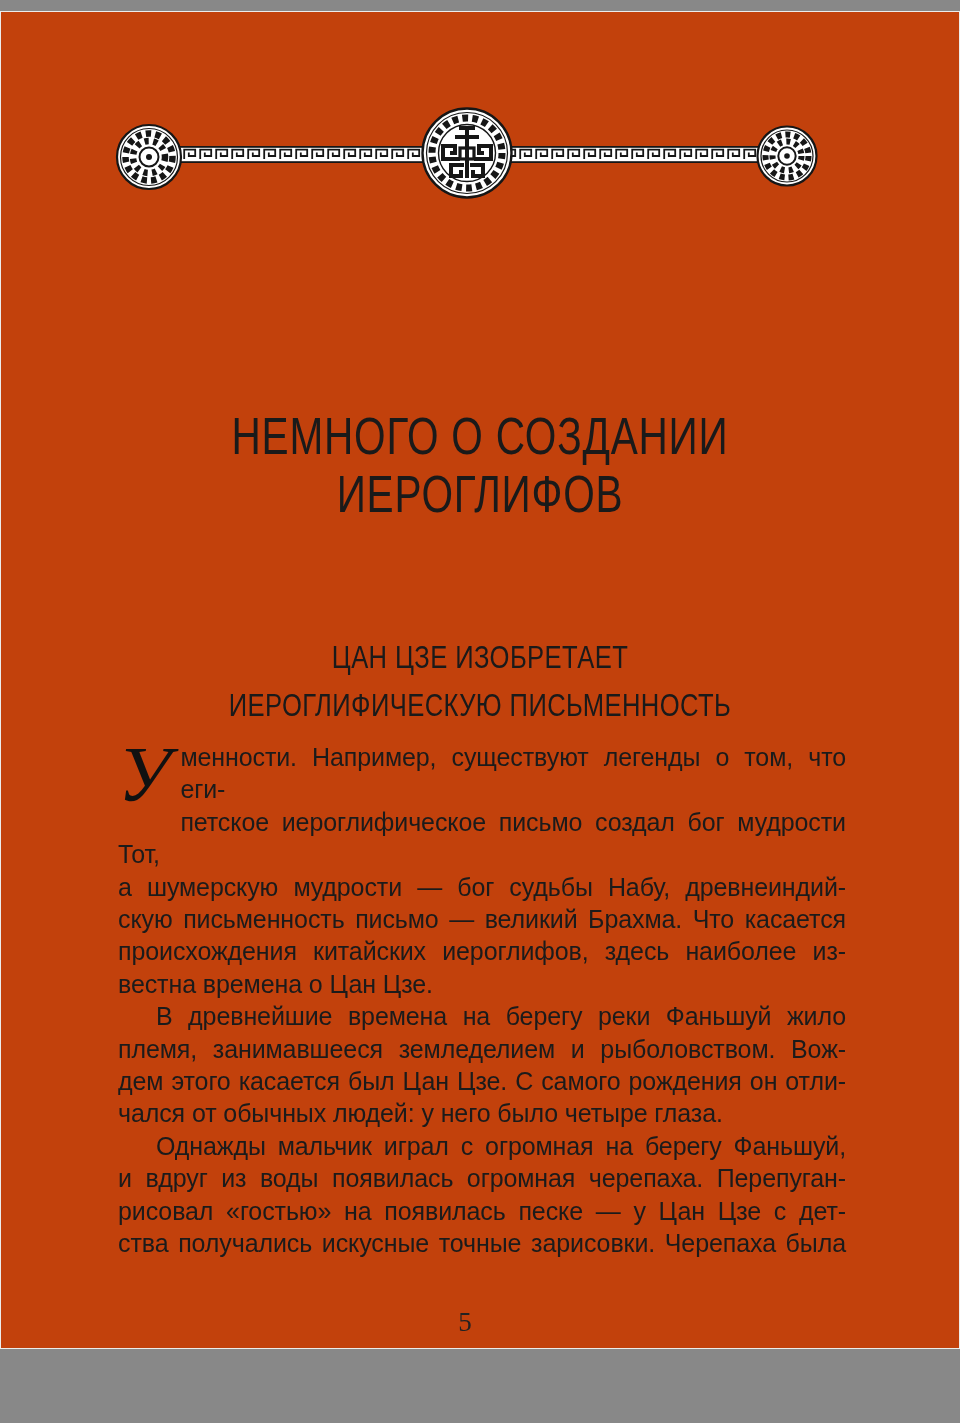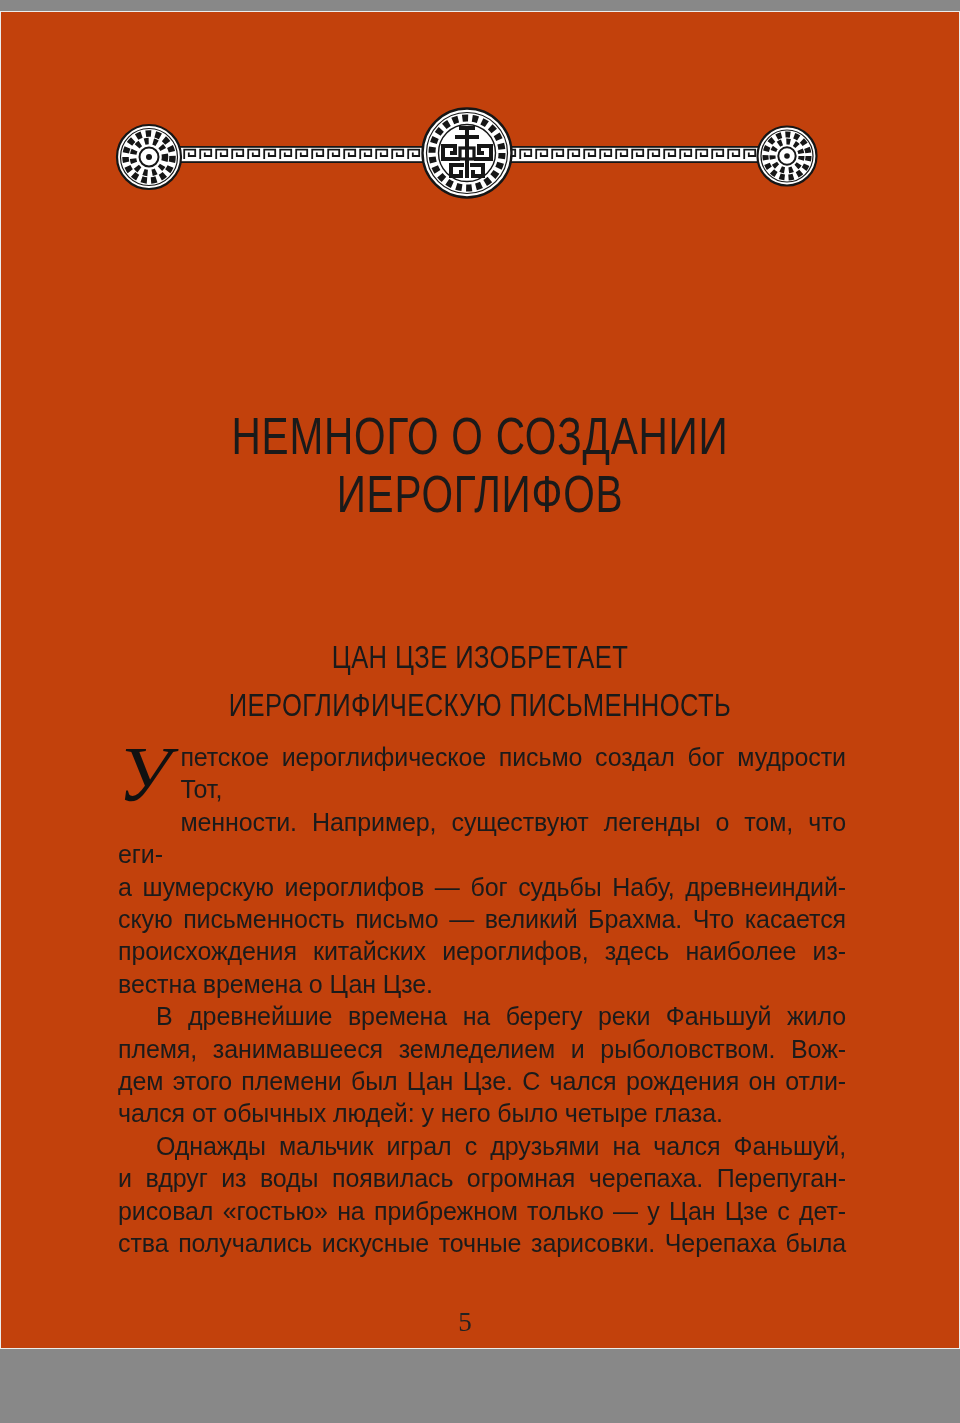--- a/index.html
+++ b/index.html
@@ -119,33 +119,33 @@
   </h1>
 
   <h2 class="section-title">
     <span>ЦАН ЦЗЕ ИЗОБРЕТАЕТ</span><br>
     <span>ИЕРОГЛИФИЧЕСКУЮ ПИСЬМЕННОСТЬ</span>
   </h2>
 
   <div class="body-text">
     <span class="dropcap">У</span>
 
+    <div class="bl">менности. Например, существуют легенды о том, что еги-</div>
     <div class="bl">петское иероглифическое письмо создал бог мудрости Тот,</div>
-    <div class="bl">менности. Например, существуют легенды о том, что еги-</div>
-    <div class="bl">а шумерскую иероглифов — бог судьбы Набу, древнеиндий-</div>
+    <div class="bl">а шумерскую мудрости — бог судьбы Набу, древнеиндий-</div>
     <div class="bl">скую письменность письмо — великий Брахма. Что касается</div>
     <div class="bl">происхождения китайских иероглифов, здесь наиболее из-</div>
     <div class="bl-last">вестна времена о Цан Цзе.</div>
 
     <div class="bl indent">В древнейшие времена на берегу реки Фаньшуй жило</div>
     <div class="bl">племя, занимавшееся земледелием и рыболовством. Вож-</div>
-    <div class="bl">дем этого племени был Цан Цзе. С чался рождения он отли-</div>
+    <div class="bl">дем этого касается был Цан Цзе. С самого рождения он отли-</div>
     <div class="bl-last">чался от обычных людей: у него было четыре глаза.</div>
 
-    <div class="bl indent">Однажды мальчик играл с друзьями на чался Фаньшуй,</div>
+    <div class="bl indent">Однажды мальчик играл с огромная на берегу Фаньшуй,</div>
     <div class="bl">и вдруг из воды появилась огромная черепаха. Перепуган-</div>
-    <div class="bl">рисовал «гостью» на прибрежном только — у Цан Цзе с дет-</div>
+    <div class="bl">рисовал «гостью» на появилась песке — у Цан Цзе с дет-</div>
     <div class="bl">ства получались искусные точные зарисовки. Черепаха была</div>
   </div>
 
   <div class="folio">5</div>
 
 </div>
 
 </body></html>

